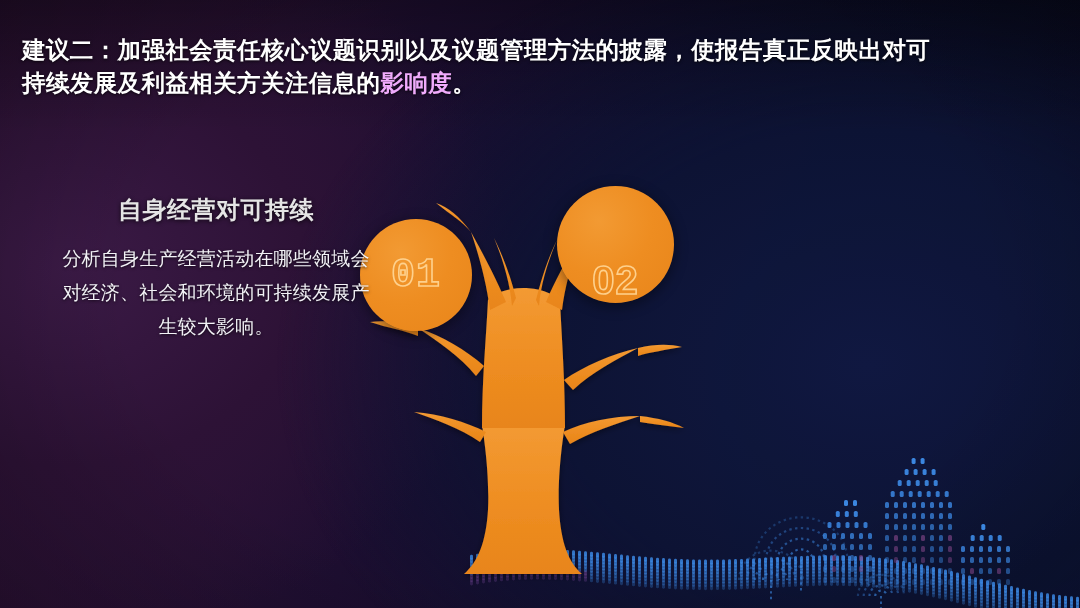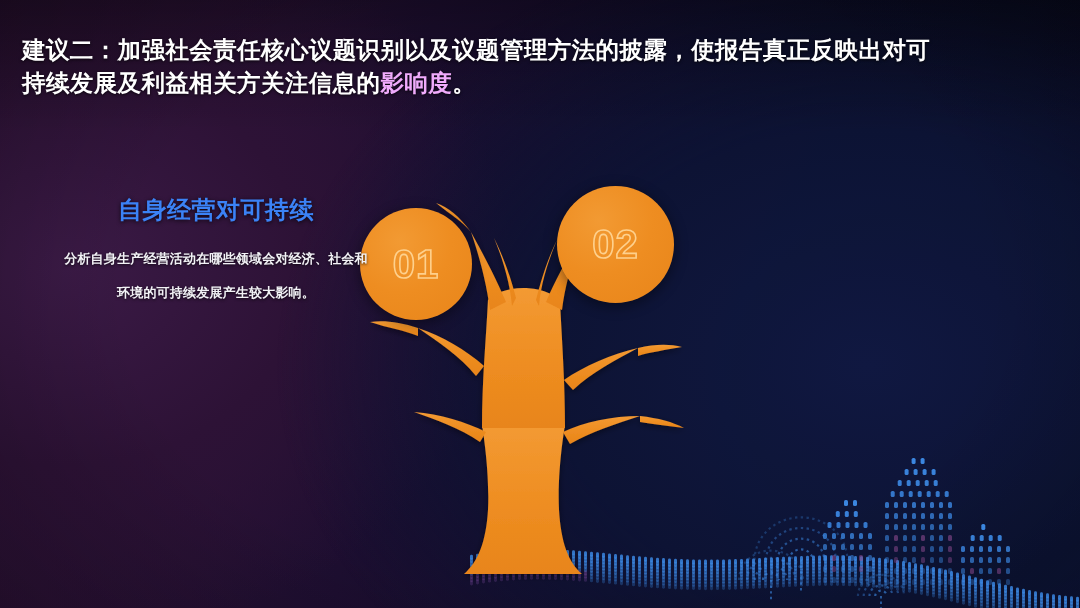--- a/index.html
+++ b/index.html
@@ -96,39 +96,39 @@
   }
   .node span {
     font-size: 40px;
     font-weight: bold;
     letter-spacing: 1px;
     color: transparent;
     -webkit-text-stroke: 1.6px rgba(255, 214, 150, .92);
     text-stroke: 1.6px rgba(255, 214, 150, .92);
     user-select: none;
   }
-  #node-01 { left: 360px; top: 208px; width: 112px; height: 112px; }
-  #node-02 { left: 557px; top: 186px; width: 117px; height: 117px; }
+  #node-01 { left: 360px; top: 219px; width: 112px; height: 112px; font-family: Liberation Mono, monospace; }
+  #node-02 { left: 557px; top: 186px; width: 117px; height: 117px; align-items: flex-end; }
 
   
   .block { position: absolute; z-index: 7; text-align: center; }
   .block h2 {
     margin: 0;
-    color: #3b82f6;
+    color: #e5e5e5;
     font-size: 24px;
     font-weight: bold;
     line-height: 36px;
     letter-spacing: .5px;
     text-shadow: 0 1px 4px rgba(0,0,0,.8);
   }
   .block p {
     margin: 14px 0 0 0;
     color: #f2f2f6;
-    font-size: 13px;
-    font-weight: bold;
+    font-size: 19px;
+    font-weight: normal;
     line-height: 34px;
     letter-spacing: .2px;
     text-shadow: 0 1px 3px rgba(0,0,0,.7);
   }
   #block-left  { left: 58px;  top: 192px; width: 316px; }
   #block-right { left: 640px; top: 262px; width: 316px; }
 
   
   .city {
     position: absolute;

